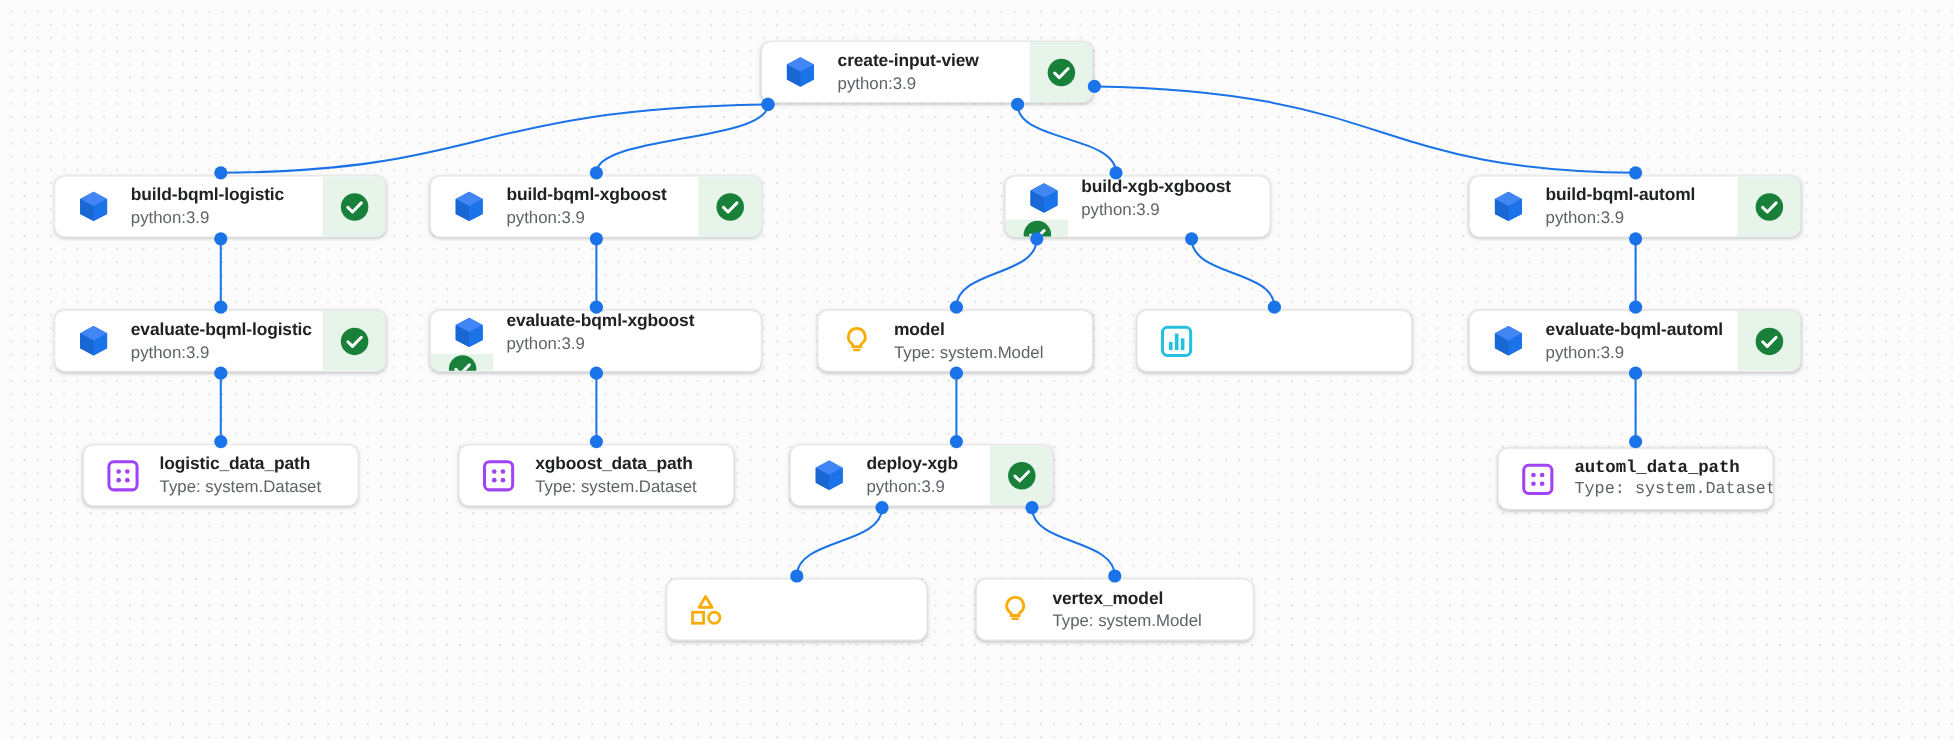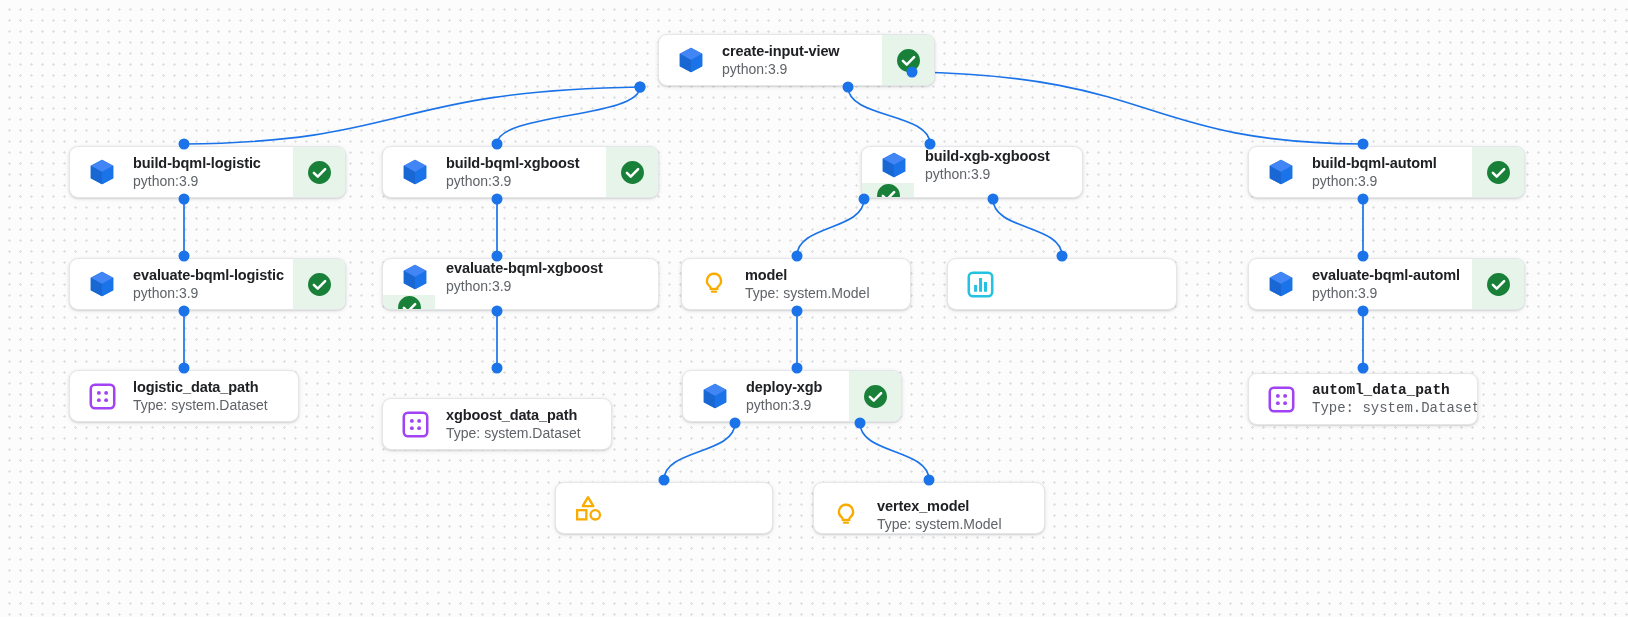--- a/index.html
+++ b/index.html
@@ -78,21 +78,21 @@
   }
   .status-panel {
     flex: 0 0 auto;
     width: 52px;
     background: #e6f4ea;
     display: flex;
     align-items: center;
     justify-content: center;
   }
 
-  .task-node { height: 52px; margin-left: 24px; }
+  .task-node { height: 52px; }
   .artifact-node { height: 52px; }
 
   .check-badge {
     width: 25px;
     height: 25px;
     display: block;
   }
   .endpoint-dot {
     position: absolute;
     width: 11px;
@@ -336,21 +336,21 @@
               <circle cx="9" cy="15" r="1.6" fill="#a142f4"></circle>
               <circle cx="15" cy="15" r="1.6" fill="#a142f4"></circle>
             </svg>
           </div>
           <div class="node-text">
             <div class="node-title">logistic_data_path</div>
             <div class="node-sub">Type: system.Dataset</div>
           </div>
         </div>
       </div>
-      <div class="node artifact-node" style="left: 382px; top: 370px; width: 230px; margin-top: 28px;">
+      <div class="node artifact-node" style="left: 382px; top: 370px; width: 230px;">
         <div class="node-body">
           <div class="node-icon">
             <svg width="29" height="29" viewBox="0 0 24 24">
               <rect x="2.3" y="2.3" width="19.4" height="19.4" rx="3.4" fill="none" stroke="#a142f4" stroke-width="2.1"></rect>
               <circle cx="9" cy="9" r="1.6" fill="#a142f4"></circle>
               <circle cx="15" cy="9" r="1.6" fill="#a142f4"></circle>
               <circle cx="9" cy="15" r="1.6" fill="#a142f4"></circle>
               <circle cx="15" cy="15" r="1.6" fill="#a142f4"></circle>
             </svg>
           </div>
@@ -403,21 +403,21 @@
         <div class="node-body">
           <div class="node-icon">
             <svg width="29" height="29" viewBox="0 0 24 24">
               <path d="M11.6 2.6 16 10H7.2z" fill="none" stroke="#f9ab00" stroke-width="1.9" stroke-linejoin="round"></path>
               <rect x="2.6" y="13.4" width="7.6" height="7.6" fill="none" stroke="#f9ab00" stroke-width="1.9"></rect>
               <circle cx="17.6" cy="17.2" r="3.9" fill="none" stroke="#f9ab00" stroke-width="1.9"></circle>
             </svg>
           </div>
         </div>
       </div>
-      <div class="node artifact-node" style="left: 813px; top: 482px; width: 232px; align-items: flex-end;">
+      <div class="node artifact-node" style="left: 813px; top: 482px; width: 232px;">
         <div class="node-body">
           <div class="node-icon">
             <svg width="28" height="28" viewBox="0 0 24 24">
               <path d="M12 3.2a6 6 0 0 0-3.6 10.8c.5.4.8 1 .8 1.6v.6h5.6v-.6c0-.6.3-1.2.8-1.6A6 6 0 0 0 12 3.2z" fill="none" stroke="#f9ab00" stroke-width="2"></path>
               <rect x="9.3" y="17.6" width="5.4" height="1.9" rx="0.9" fill="#f9ab00"></rect>
             </svg>
           </div>
           <div class="node-text">
             <div class="node-title">vertex_model</div>
             <div class="node-sub">Type: system.Model</div>

